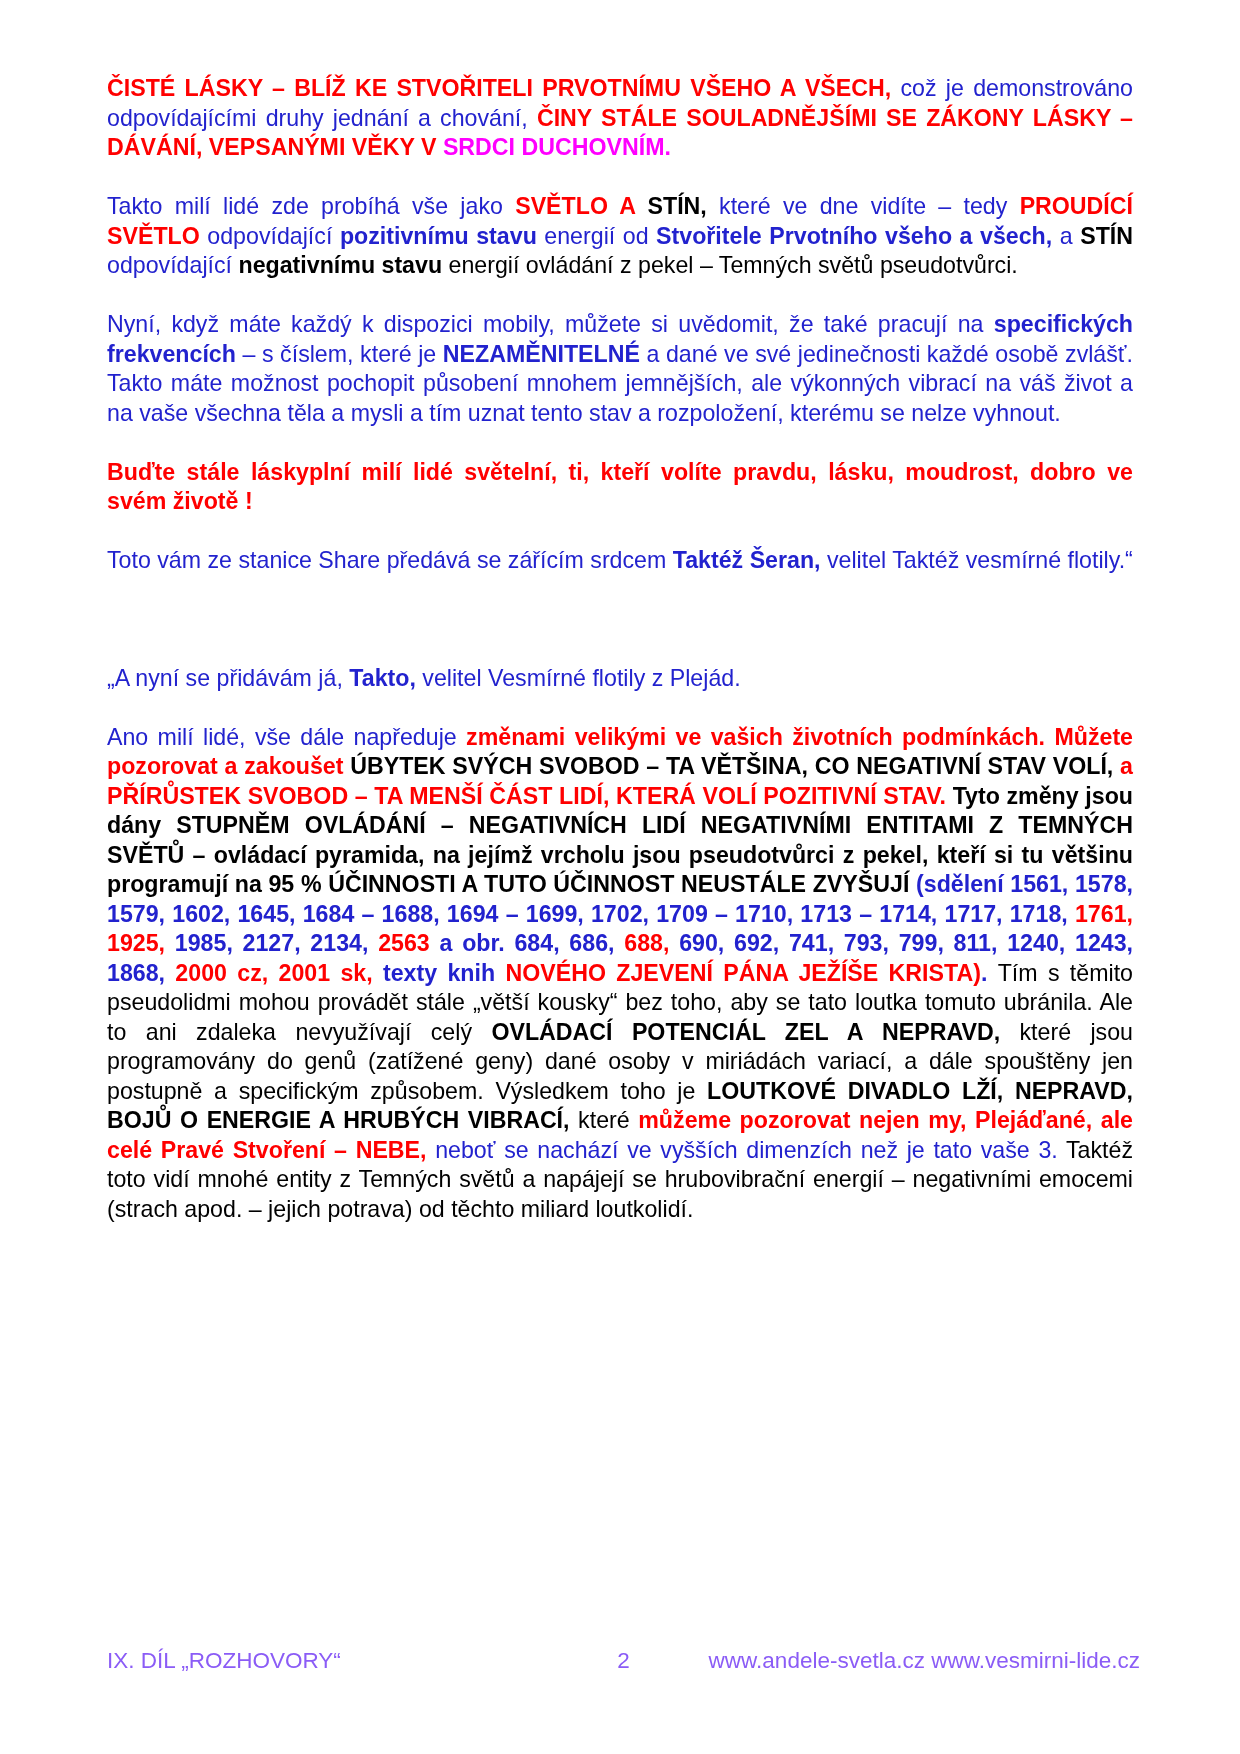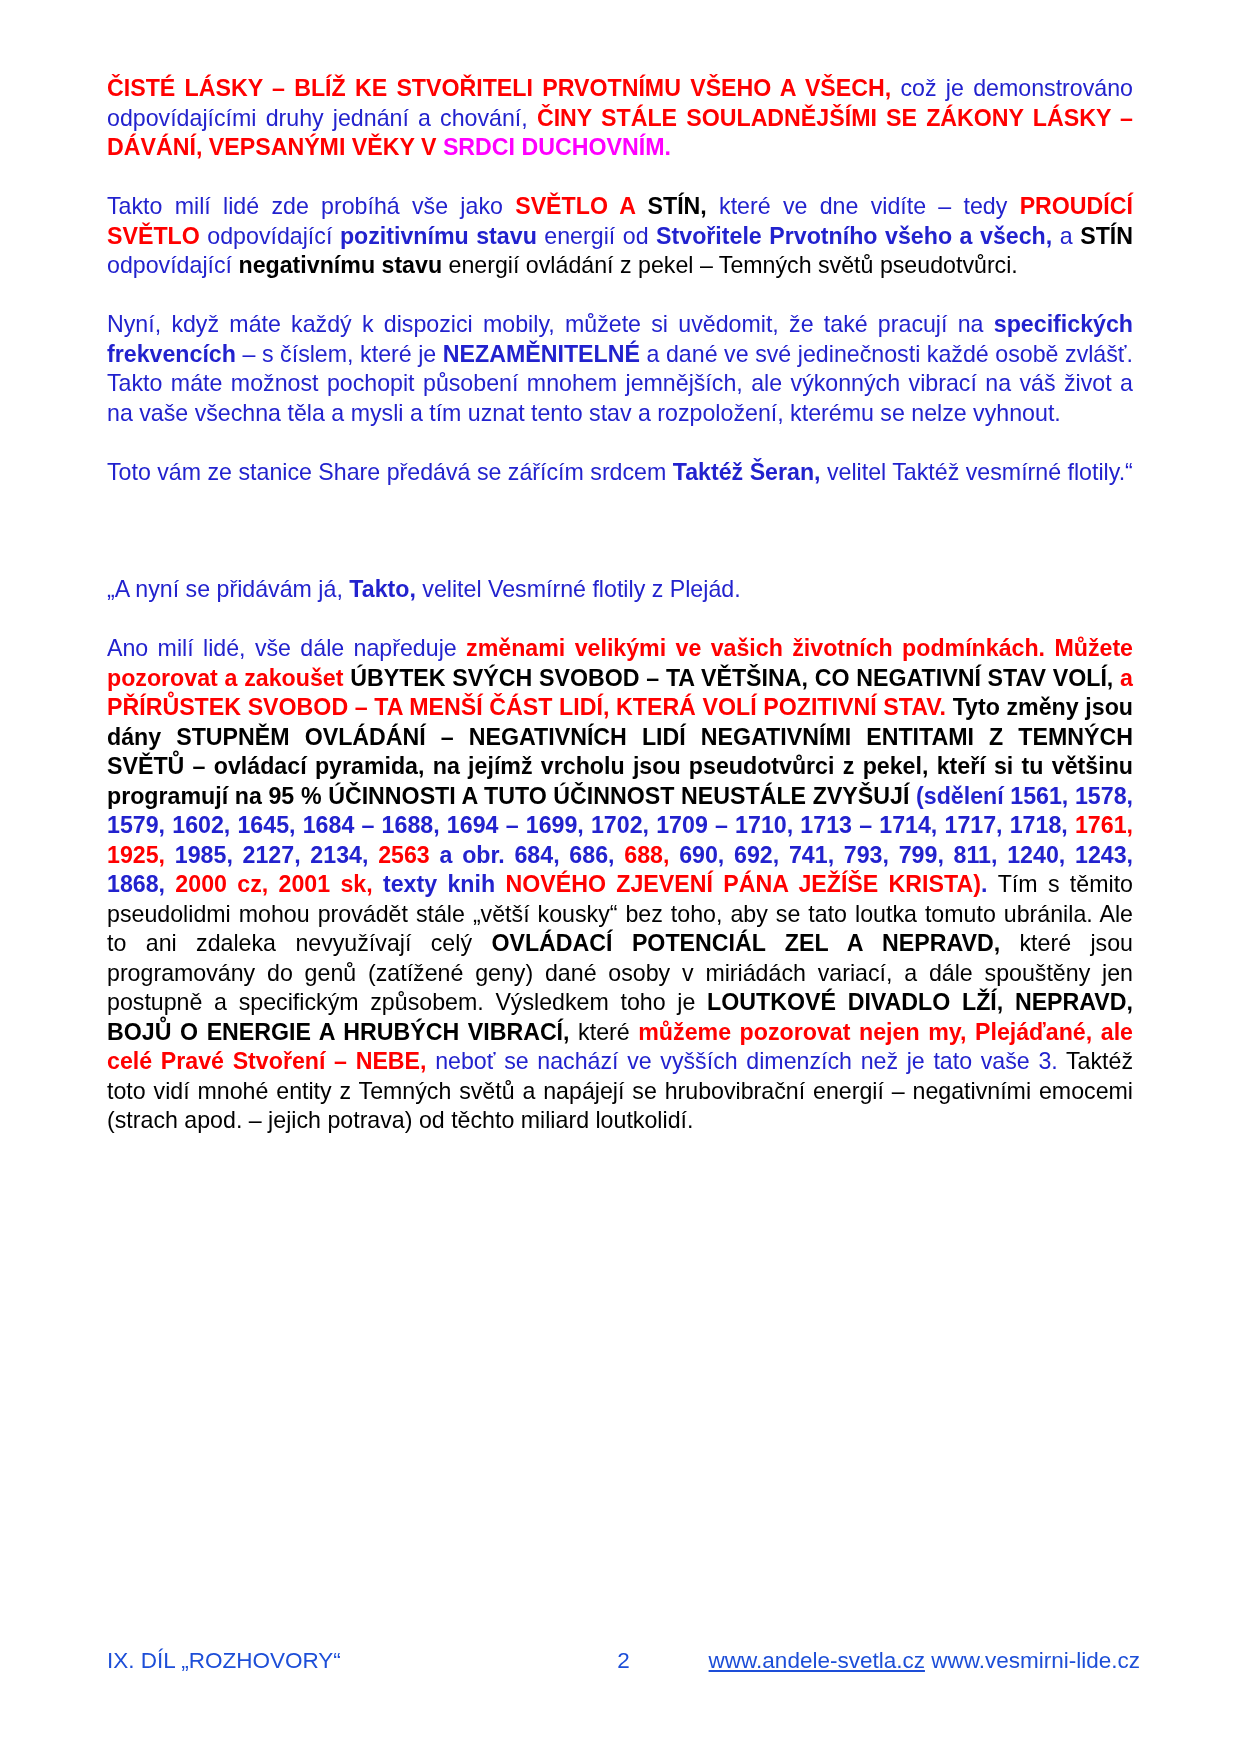--- a/index.html
+++ b/index.html
@@ -39,21 +39,21 @@
   .red { color: var(--red, #ff0000); }
   .blue { color: var(--blue, #2222ce); }
   .magenta { color: var(--magenta, #ff00ff); }
   .black { color: var(--black, #000000); }
   .footer {
     position: absolute;
     left: 107px;
     right: 100px;
     top: 1648px;
     font-size: 22.5px;
-    color: #1d4ed8;
+    color: #8b5cf6;
     height: 30px;
   }
   .footer-title {
     position: absolute;
     left: 0;
     top: 0;
     white-space: nowrap;
   }
   .footer-page {
     position: absolute;
@@ -62,31 +62,32 @@
     text-align: center;
     top: 0;
   }
   .footer-urls {
     position: absolute;
     right: 0;
     top: 0;
     white-space: nowrap;
   }
   .footer-urls span { }
-  .footer-urls span:first-child { margin-left: 0; text-decoration: underline; }
+  .footer-urls span:first-child { margin-left: 0; }
 </style>
 </head>
 <body>
 
 <div class="page">
 
   <div class="content">
     <p class="para"><span class="red b">ČISTÉ LÁSKY – BLÍŽ KE STVOŘITELI PRVOTNÍMU VŠEHO A VŠECH, </span><span class="blue">což je demonstrováno odpovídajícími druhy jednání a chování, </span><span class="red b">ČINY STÁLE SOULADNĚJŠÍMI SE ZÁKONY LÁSKY – DÁVÁNÍ, VEPSANÝMI VĚKY V </span><span class="magenta b">SRDCI DUCHOVNÍM.</span></p>
     <p class="para"><span class="blue">Takto milí lidé zde probíhá vše jako </span><span class="red b">SVĚTLO A </span><span class="black b">STÍN,</span><span class="blue"> které ve dne vidíte – tedy </span><span class="red b">PROUDÍCÍ SVĚTLO </span><span class="blue">odpovídající </span><span class="blue b">pozitivnímu stavu </span><span class="blue">energií od </span><span class="blue b">Stvořitele Prvotního všeho a všech,</span><span class="blue"> a </span><span class="black b">STÍN </span><span class="blue">odpovídající </span><span class="black b">negativnímu stavu </span><span class="black">energií ovládání z pekel – Temných světů pseudotvůrci.</span></p>
     <p class="para"><span class="blue">Nyní, když máte každý k dispozici mobily, můžete si uvědomit, že také pracují na </span><span class="blue b">specifických frekvencích </span><span class="blue">– s číslem, které je </span><span class="blue b">NEZAMĚNITELNÉ </span><span class="blue">a dané ve své jedinečnosti každé osobě zvlášť. Takto máte možnost pochopit působení mnohem jemnějších, ale výkonných vibrací na váš život a na vaše všechna těla a mysli a tím uznat tento stav a rozpoložení, kterému se nelze vyhnout.</span></p>
+    <p class="para"><span class="red b">Buďte stále láskyplní milí lidé světelní, ti, kteří volíte pravdu, lásku, moudrost, dobro ve svém životě !</span></p>
     <p class="para"><span class="blue">Toto vám ze stanice Share předává se zářícím srdcem </span><span class="blue b">Taktéž Šeran,</span><span class="blue"> velitel Taktéž vesmírné flotily.“</span></p>
     <p class="para gap-large"><span class="blue">„A nyní se přidávám já, </span><span class="blue b">Takto,</span><span class="blue"> velitel Vesmírné flotily z Plejád.</span></p>
     <p class="para"><span class="blue">Ano milí lidé, vše dále napředuje </span><span class="red b">změnami velikými ve vašich životních podmínkách. Můžete pozorovat a zakoušet </span><span class="black b">ÚBYTEK SVÝCH SVOBOD – TA VĚTŠINA, CO NEGATIVNÍ STAV VOLÍ, </span><span class="red b">a PŘÍRŮSTEK SVOBOD – TA MENŠÍ ČÁST LIDÍ, KTERÁ VOLÍ POZITIVNÍ STAV. </span><span class="black b">Tyto změny jsou dány STUPNĚM OVLÁDÁNÍ – NEGATIVNÍCH LIDÍ NEGATIVNÍMI ENTITAMI Z TEMNÝCH SVĚTŮ – ovládací pyramida, na jejímž vrcholu jsou pseudotvůrci z pekel, kteří si tu většinu programují na 95 % ÚČINNOSTI A TUTO ÚČINNOST NEUSTÁLE ZVYŠUJÍ </span><span class="blue b">(sdělení 1561, 1578, 1579, 1602, 1645, 1684 – 1688, 1694 – 1699, 1702, 1709 – 1710, 1713 – 1714, 1717, 1718, </span><span class="red b">1761, 1925, </span><span class="blue b">1985, 2127, 2134, </span><span class="red b">2563 </span><span class="blue b">a obr. 684, 686, </span><span class="red b">688, </span><span class="blue b">690, 692, 741, 793, 799, 811, 1240, 1243, 1868, </span><span class="red b">2000 cz, 2001 sk, </span><span class="blue b">texty knih </span><span class="red b">NOVÉHO ZJEVENÍ PÁNA JEŽÍŠE KRISTA)</span><span class="blue b">. </span><span class="black">Tím s těmito pseudolidmi mohou provádět stále „větší kousky“ bez toho, aby se tato loutka tomuto ubránila. Ale to ani zdaleka nevyužívají celý </span><span class="black b">OVLÁDACÍ POTENCIÁL ZEL A NEPRAVD, </span><span class="black">které jsou programovány do genů (zatížené geny) dané osoby v miriádách variací, a dále spouštěny jen postupně a specifickým způsobem. Výsledkem toho je </span><span class="black b">LOUTKOVÉ DIVADLO LŽÍ, NEPRAVD, BOJŮ O ENERGIE A HRUBÝCH VIBRACÍ, </span><span class="black">které </span><span class="red b">můžeme pozorovat nejen my, Plejáďané, ale celé Pravé Stvoření – NEBE, </span><span class="blue">neboť se nachází ve vyšších dimenzích než je tato vaše 3. </span><span class="black">Taktéž toto vidí mnohé entity z Temných světů a napájejí se hrubovibrační energií – negativními emocemi (strach apod. – jejich potrava) od těchto miliard loutkolidí.</span></p>
   </div>
 
   <div class="footer">
     <span class="footer-title">IX. DÍL „ROZHOVORY“</span>
     <span class="footer-page">2</span>
     <span class="footer-urls">
       <span>www.andele-svetla.cz</span>

